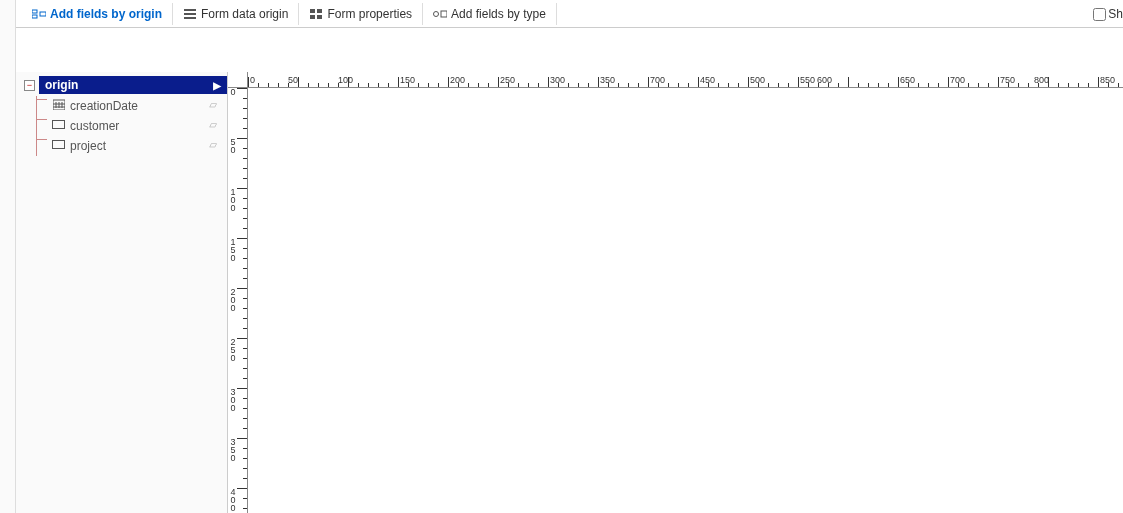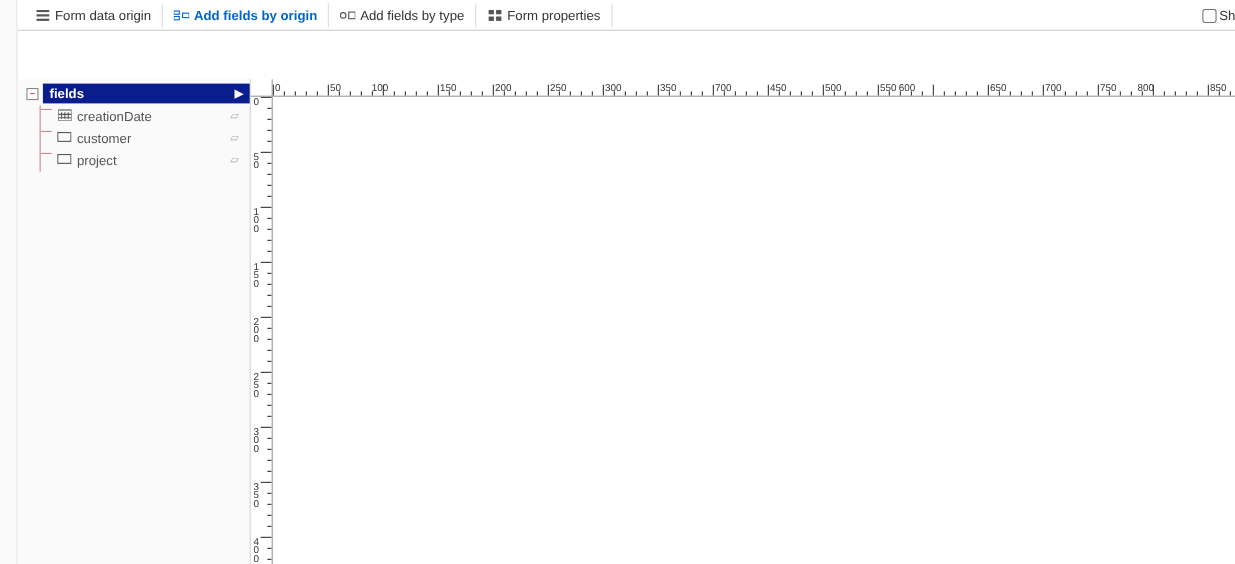--- a/index.html
+++ b/index.html
@@ -257,74 +257,74 @@
 </style>
 </head>
 <body>
 
 <div class="left-gutter"></div>
 
 <div class="main">
 
 
   <div class="tab-bar">
+    <div class="tab active">
+      <span class="ticon">
+        <svg width="14" height="10" viewBox="0 0 14 10">
+            <rect x="0" y="1" width="5" height="3" fill="none" stroke="#0066cc" stroke-width="1"></rect>
+            <rect x="0" y="6" width="5" height="3" fill="none" stroke="#0066cc" stroke-width="1"></rect>
+            <rect x="8" y="3" width="6" height="4" fill="none" stroke="#0066cc" stroke-width="1"></rect>
+          </svg>
+      </span>
+      <span>Add fields by origin</span>
+    </div>
     <div class="tab">
       <span class="ticon">
         <svg width="12" height="10" viewBox="0 0 12 10">
             <rect x="0" y="0" width="12" height="2" fill="#555"></rect>
             <rect x="0" y="4" width="12" height="2" fill="#555"></rect>
             <rect x="0" y="8" width="12" height="2" fill="#555"></rect>
           </svg>
       </span>
       <span>Form data origin</span>
-    </div>
-    <div class="tab active">
-      <span class="ticon">
-        <svg width="14" height="10" viewBox="0 0 14 10">
-            <rect x="0" y="1" width="5" height="3" fill="none" stroke="#0066cc" stroke-width="1"></rect>
-            <rect x="0" y="6" width="5" height="3" fill="none" stroke="#0066cc" stroke-width="1"></rect>
-            <rect x="8" y="3" width="6" height="4" fill="none" stroke="#0066cc" stroke-width="1"></rect>
-          </svg>
-      </span>
-      <span>Add fields by origin</span>
-    </div>
-    <div class="tab">
-      <span class="ticon">
-        <svg width="14" height="10" viewBox="0 0 14 10">
-            <circle cx="3" cy="5" r="2.5" fill="none" stroke="#555" stroke-width="1"></circle>
-            <rect x="8" y="2" width="6" height="6" fill="none" stroke="#555" stroke-width="1"></rect>
-          </svg>
-      </span>
-      <span>Add fields by type</span>
     </div>
     <div class="tab">
       <span class="ticon">
         <svg width="12" height="10" viewBox="0 0 12 10">
             <rect x="0" y="0" width="5" height="4" fill="#555"></rect>
             <rect x="7" y="0" width="5" height="4" fill="#555"></rect>
             <rect x="0" y="6" width="5" height="4" fill="#555"></rect>
             <rect x="7" y="6" width="5" height="4" fill="#555"></rect>
           </svg>
       </span>
       <span>Form properties</span>
     </div>
+    <div class="tab">
+      <span class="ticon">
+        <svg width="14" height="10" viewBox="0 0 14 10">
+            <circle cx="3" cy="5" r="2.5" fill="none" stroke="#555" stroke-width="1"></circle>
+            <rect x="8" y="2" width="6" height="6" fill="none" stroke="#555" stroke-width="1"></rect>
+          </svg>
+      </span>
+      <span>Add fields by type</span>
+    </div>
 
     <div class="right-controls">
       <input type="checkbox" style="">
       <span>Sh</span>
     </div>
   </div>
 
   <div class="workspace">
 
     <div class="sidebar">
       <div class="tree-root">
         <span class="expand-btn">−</span>
         <div class="root-node">
-          <span>fields</span>
+          <span>origin</span>
           <span class="arrow">▶</span>
         </div>
       </div>
       <div class="tree-children">
         <div class="tree-item">
           <span class="ficon">
             <svg width="12" height="11" viewBox="0 0 12 11">
                 <rect x="0" y="1" width="12" height="10" fill="none" stroke="#555" stroke-width="1"></rect>
                 <line x1="3" y1="3" x2="3" y2="9" stroke="#555"></line>
                 <line x1="6" y1="3" x2="6" y2="9" stroke="#555"></line>
@@ -361,21 +361,21 @@
       <div class="corner"></div>
       <div class="h-ruler">
         <div class="h-ruler-inner" id="h-ruler-inner">
             <div class="h-tick major" style="left: 0px;"></div>
             <div class="h-label" style="left: 0px;">0</div>
             <div class="h-tick minor" style="left: 10px;"></div>
             <div class="h-tick minor" style="left: 20px;"></div>
             <div class="h-tick minor" style="left: 30px;"></div>
             <div class="h-tick minor" style="left: 40px;"></div>
             <div class="h-tick major" style="left: 50px;"></div>
-            <div class="h-label" style="left: 50px;">50</div>
+            <div class="h-label" style="left: 38px;">50</div>
             <div class="h-tick minor" style="left: 60px;"></div>
             <div class="h-tick minor" style="left: 70px;"></div>
             <div class="h-tick minor" style="left: 80px;"></div>
             <div class="h-tick minor" style="left: 90px;"></div>
             <div class="h-tick major" style="left: 100px;"></div>
             <div class="h-label" style="left: 88px;">100</div>
             <div class="h-tick minor" style="left: 110px;"></div>
             <div class="h-tick minor" style="left: 120px;"></div>
             <div class="h-tick minor" style="left: 130px;"></div>
             <div class="h-tick minor" style="left: 140px;"></div>

